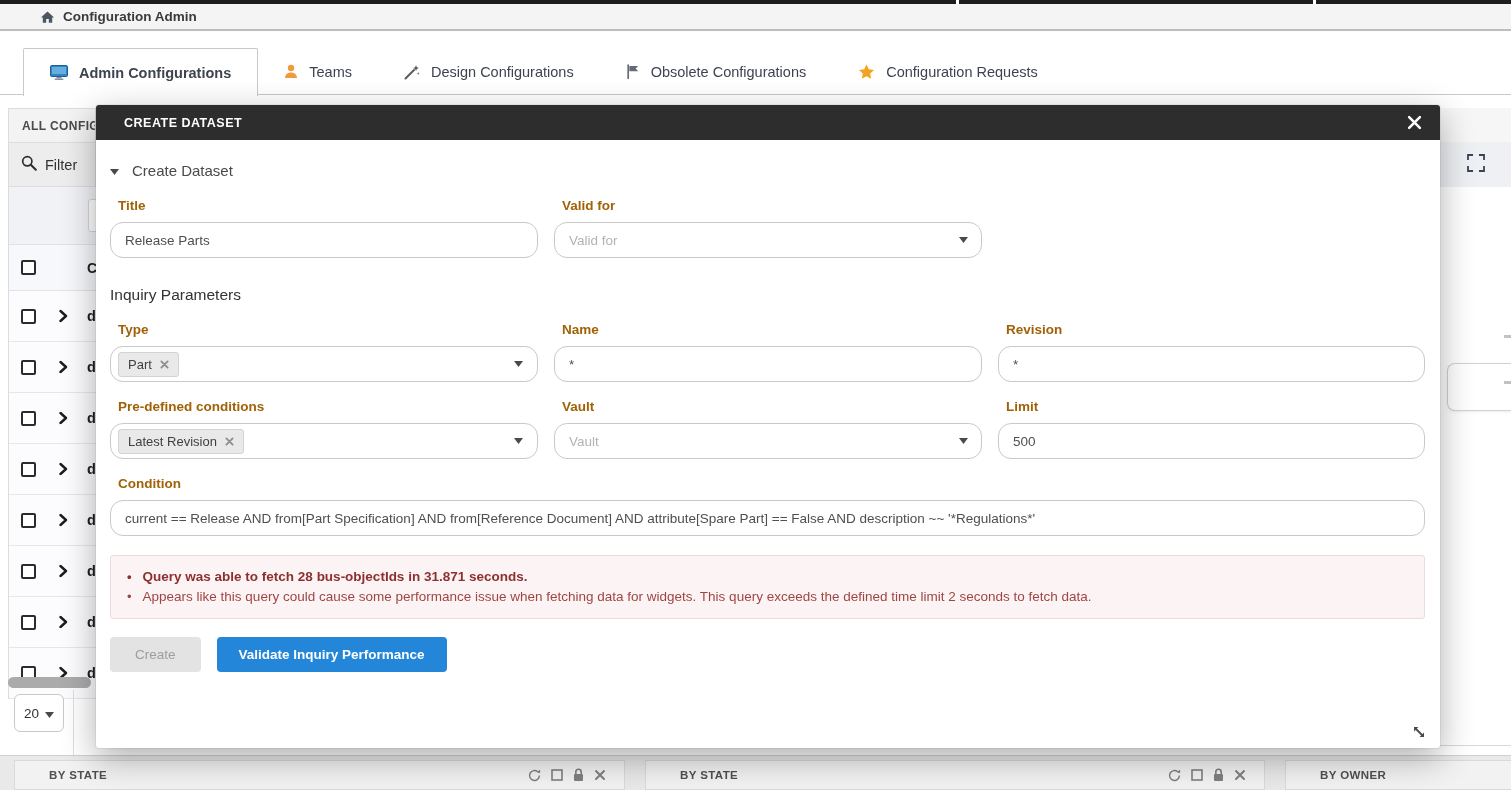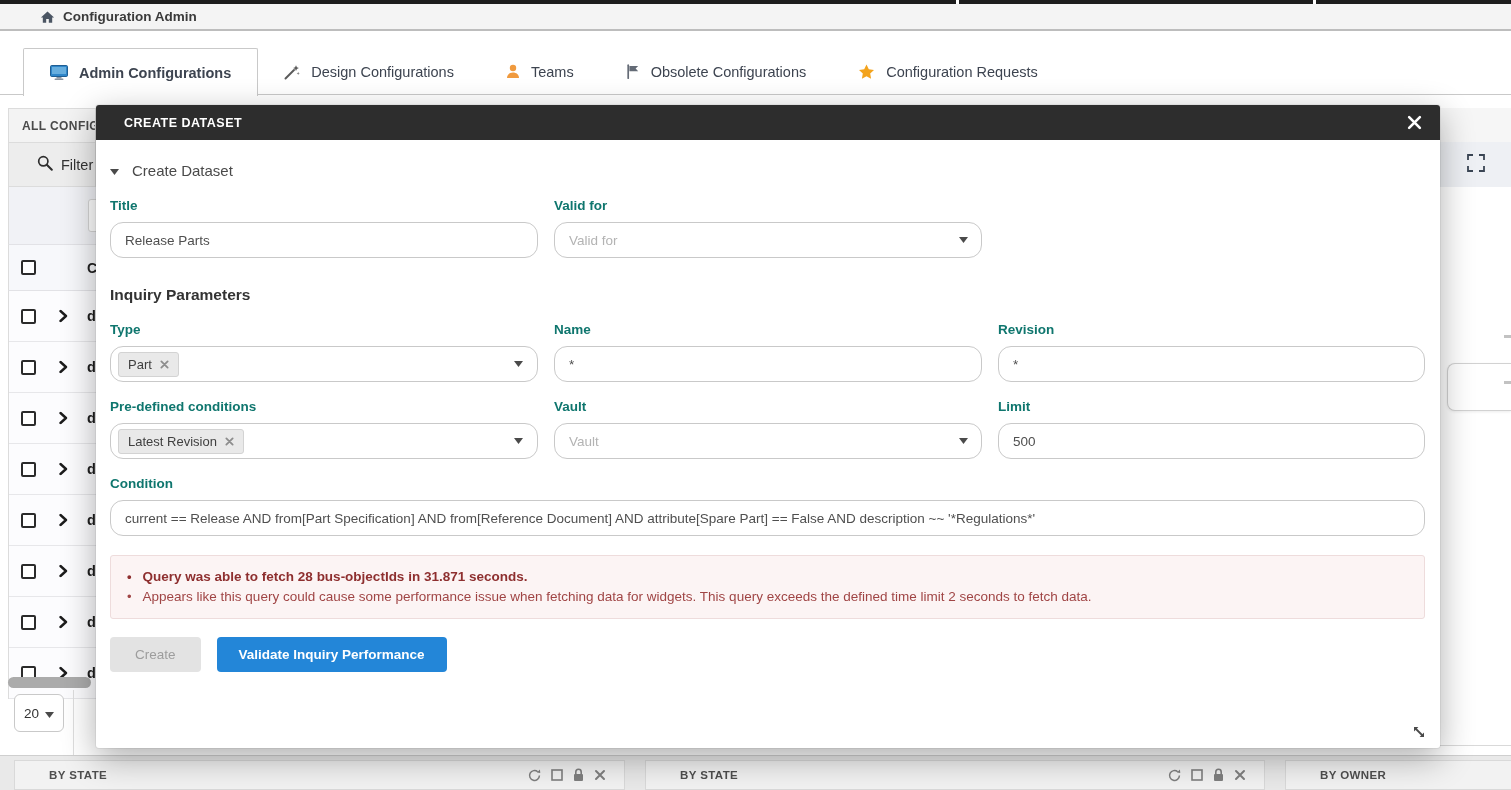--- a/index.html
+++ b/index.html
@@ -23,21 +23,21 @@
   .tab.active { background:#fff; border:1px solid #c9c9c9; border-bottom:none; border-radius:2px 2px 0 0;
                 font-weight:700; height:48px; }
   .tab-icon { display:inline-flex; align-items:center; }
 
   
   .all-config-header { position:absolute; left:8px; top:108px; width:88px; height:34px; background:#f3f3f3;
                        border:1px solid #dcdcdc; border-bottom:none; display:flex; align-items:center;
                        padding-left:13px; font-size:12px; font-weight:700; color:#4a4a4a; letter-spacing:.4px;
                        white-space:nowrap; overflow:hidden; }
   .filter-bar { position:absolute; left:8px; top:142px; width:88px; height:45px; background:#ededed;
-                border:1px solid #dcdcdc; display:flex; align-items:center; gap:8px; padding-left:28px;
+                border:1px solid #dcdcdc; display:flex; align-items:center; gap:8px; padding-left:12px;
                 font-size:14.5px; color:#333; overflow:hidden; }
   .sub-row { position:absolute; left:8px; top:187px; width:88px; height:57px; background:#f1f2f6;
              border-left:1px solid #dcdcdc; }
   .mini-input { position:absolute; left:88px; top:199px; width:30px; height:33px; background:#fff;
                 border:1px solid #d6d6d6; border-radius:3px; }
   .thead-row { position:absolute; left:8px; top:244px; width:88px; height:47px; background:#f7f8fb;
                border-top:1px solid #e2e2e6; border-bottom:1px solid #e2e2e6; border-left:1px solid #dcdcdc;
                display:flex; align-items:center; }
   .thead-row .col-label { position:absolute; left:78px; font-weight:700; font-size:14px; color:#222; }
   .cbx { width:15px; height:15px; border:2px solid #2b2b2b; border-radius:2px; background:#fff;
@@ -85,33 +85,33 @@
   .section-title { font-size:15px; color:#4a4a4a; }
 
   .frow { display:flex; gap:16px; padding:0 15px 0 14px; }
   .frow.r1 { margin-top:19px; }
   .frow.r2 { margin-top:18px; }
   .frow.r3 { margin-top:17px; }
   .frow.r4 { margin-top:17px; }
   .fcol { width:428px; flex:none; }
   .fcol.last { flex:1; min-width:0; }
   .fcol.full { flex:1; min-width:0; }
-  .flabel { font-size:13.5px; font-weight:700; color:#0f766e; margin-bottom:9px; }
+  .flabel { font-size:13.5px; font-weight:700; color:#a16207; margin-bottom:9px;margin-left:8px; }
   .ipt { width:100%; height:36px; border:1px solid #c9c9c9; border-radius:13px; padding:0 14px;
          font-size:13.5px; color:#4f4f4f; font-family:inherit; background:#fff; outline:none; }
   .ipt::placeholder { color:#b3b3b3; }
   .select { position:relative; }
   .select .ipt { padding-right:30px; }
   .caret { position:absolute; right:14px; top:50%; transform:translateY(-50%); display:inline-flex; }
   .ms { display:flex; align-items:center; padding:0 30px 0 7px; cursor:pointer;text-align:right; }
   .chip { display:inline-flex; align-items:center; gap:8px; background:#e9e9e9; border:1px solid #d3d3d3;
           border-radius:3px; padding:4px 9px; font-size:13px; color:#3f3f3f; }
   .chip-x { display:inline-flex; cursor:pointer; }
 
-  .inquiry-heading { margin:28px 0 12px 14px; font-size:15.5px; font-weight:700; color:#333; }
+  .inquiry-heading { margin:28px 0 12px 14px; font-size:15.5px; font-weight:400; color:#333; }
 
   .alert { margin:19px 15px 0 14px; background:#fcf4f4; border:1px solid #eedcdc; border-radius:3px;
            padding:11px 10px 11px 16px; }
   #alert-list { list-style:none; }
   #alert-list li { display:flex; gap:11px; font-size:13.5px; color:#a04545; line-height:20px; }
   #alert-list li.em { font-weight:700; color:#8e2f2f; }
   #alert-list .dot { font-size:13px; }
 
   .btn-row { margin:18px 0 0 14px; display:flex; gap:16px; }
   .btn { border:none; border-radius:4px; height:35px; font-size:13.5px; font-family:inherit; cursor:pointer; }
@@ -147,37 +147,37 @@
             <rect x="2" y="2" width="14" height="7" fill="#67aede"></rect>
             <rect x="6.5" y="12" width="5" height="1.6" fill="#8a94a0"></rect>
             <rect x="4.5" y="13.6" width="9" height="1.4" rx="0.7" fill="#8a94a0"></rect>
           </svg>
         </span>
     <span class="tab-label">Admin Configurations</span>
   </div>
 
   <div class="tab">
     <span class="tab-icon">
+          <svg width="14" height="15" viewBox="0 0 14 15">
+            <circle cx="7" cy="4" r="3.2" fill="#f09a3e"></circle>
+            <path d="M1 14c0-3.3 2.7-5.5 6-5.5s6 2.2 6 5.5z" fill="#f09a3e"></path>
+          </svg>
+        </span>
+    <span class="tab-label">Teams</span>
+  </div>
+
+  <div class="tab">
+    <span class="tab-icon">
           <svg width="16" height="16" viewBox="0 0 16 16">
             <path d="M1.5 14.5L10 6" stroke="#5a5a5a" stroke-width="2" stroke-linecap="round"></path>
             <path d="M12 1.2l.9 2 2 .9-2 .9-.9 2-.9-2-2-.9 2-.9z" fill="#5a5a5a"></path>
             <path d="M14.2 7.8l.5 1.1 1.1.5-1.1.5-.5 1.1-.5-1.1-1.1-.5 1.1-.5z" fill="#8a8a8a"></path>
           </svg>
         </span>
     <span class="tab-label">Design Configurations</span>
-  </div>
-
-  <div class="tab">
-    <span class="tab-icon">
-          <svg width="14" height="15" viewBox="0 0 14 15">
-            <circle cx="7" cy="4" r="3.2" fill="#f09a3e"></circle>
-            <path d="M1 14c0-3.3 2.7-5.5 6-5.5s6 2.2 6 5.5z" fill="#f09a3e"></path>
-          </svg>
-        </span>
-    <span class="tab-label">Teams</span>
   </div>
 
   <div class="tab">
     <span class="tab-icon">
           <svg width="14" height="15" viewBox="0 0 14 15">
             <path d="M2.2 1.2v13" stroke="#646b76" stroke-width="1.7" stroke-linecap="round"></path>
             <path d="M3.4 2h8.8L9.6 4.6l2.6 2.6H3.4z" fill="#646b76"></path>
           </svg>
         </span>
     <span class="tab-label">Obsolete Configurations</span>

